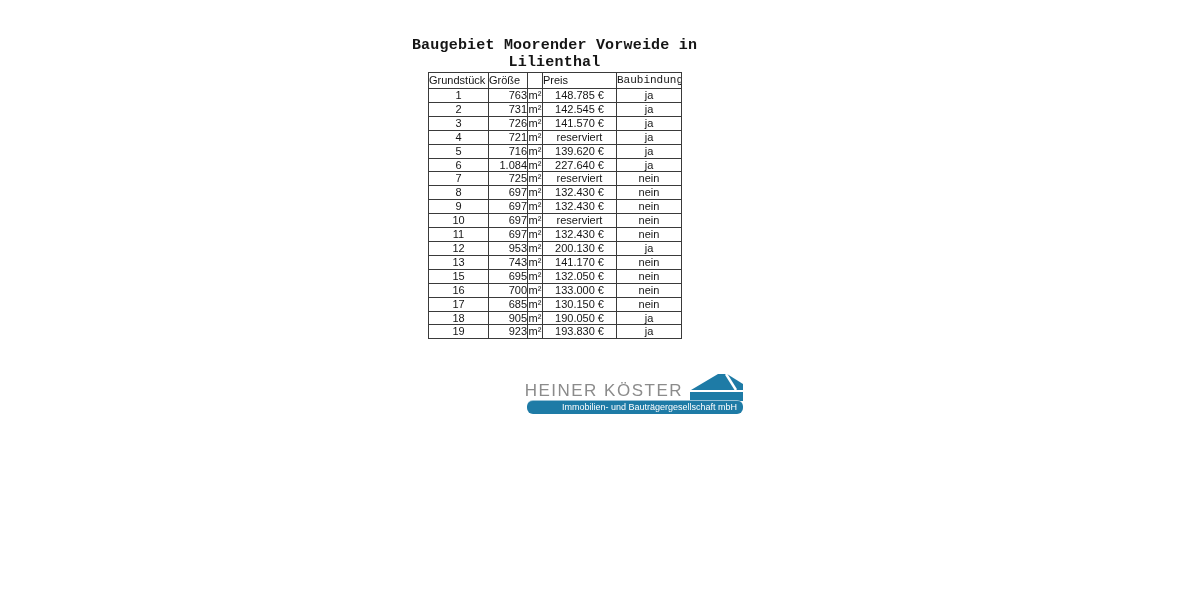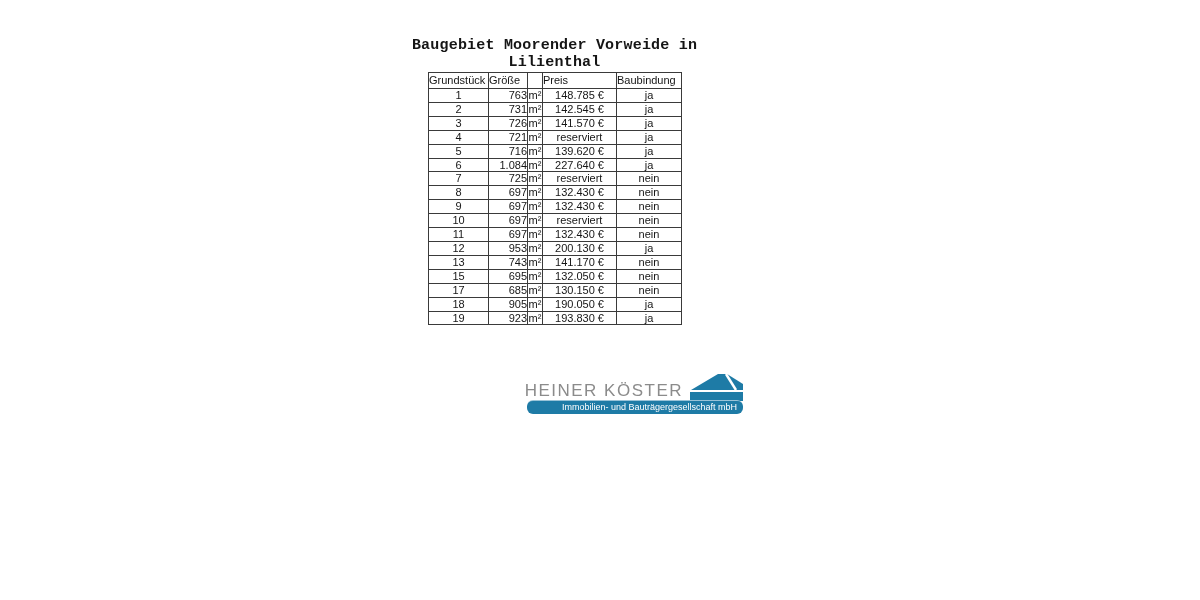--- a/index.html
+++ b/index.html
@@ -23,21 +23,21 @@
     border:1px solid var(--border);
     padding:0; white-space:nowrap; overflow:hidden;
     font-weight:normal; height:12.9px; line-height:12.9px;
   }
   table.plots thead th {
     height:16px; vertical-align:bottom; padding-bottom:1px; line-height:13px;
   }
   .h-plot  { text-align:left;  padding-left:2px; }
   .h-size  { text-align:left;  padding-left:2px; }
   .h-price { text-align:left;margin-left:8px; }
-  .h-bind  { text-align:left;  padding-left:1px; }
+  .h-bind  { text-align:left;  padding-left:1px;font-family:Liberation Mono, monospace; }
 
   td.c-nr    { text-align:center; }
   td.c-size  { text-align:right; padding-right:2px; }
   td.c-unit  { text-align:center;  padding-left:1px; }
   td.c-price { text-align:center; }
   td.c-bind  { text-align:center; }
 
   .logo { position:absolute; left:527px; top:374px; width:216px; height:40px; }
   .logo-name {
     position:absolute; right:60px; bottom:15px;
@@ -186,20 +186,27 @@
 
 
     <tr>
       <td class="c-nr">15</td>
       <td class="c-size">695</td>
       <td class="c-unit">m²</td>
       <td class="c-price">132.050 €</td>
       <td class="c-bind">nein</td>
     </tr>
 
+    <tr>
+      <td class="c-nr">16</td>
+      <td class="c-size">700</td>
+      <td class="c-unit">m²</td>
+      <td class="c-price">133.000 €</td>
+      <td class="c-bind">nein</td>
+    </tr>
 
     <tr>
       <td class="c-nr">17</td>
       <td class="c-size">685</td>
       <td class="c-unit">m²</td>
       <td class="c-price">130.150 €</td>
       <td class="c-bind">nein</td>
     </tr>
 
     <tr>

